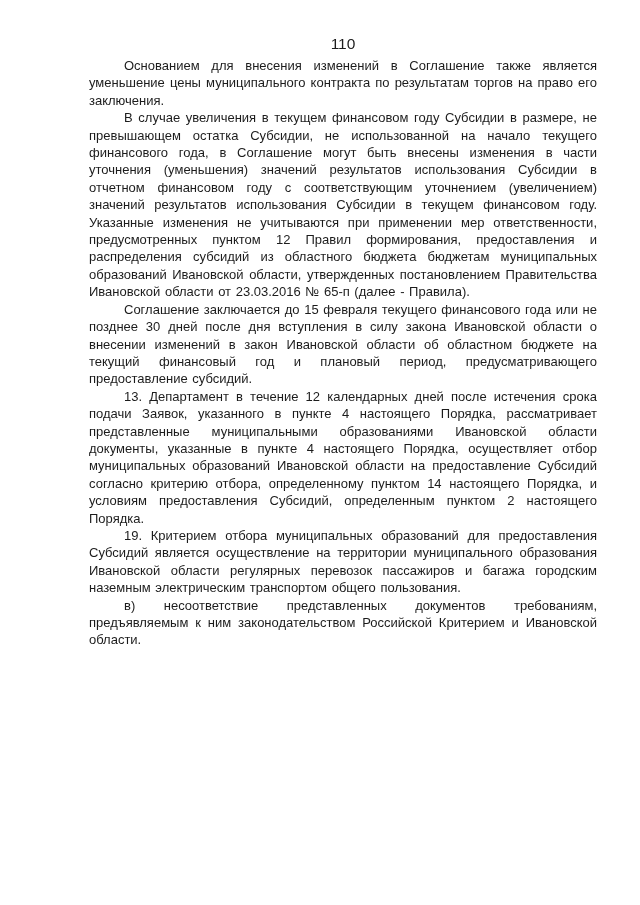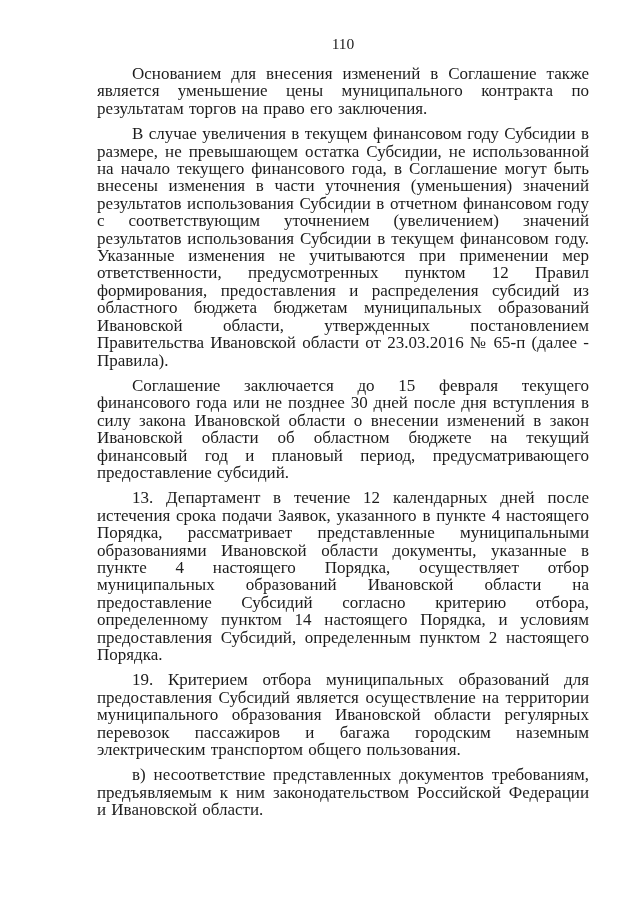--- a/index.html
+++ b/index.html
@@ -6,55 +6,55 @@
     margin: 0;
     padding: 0;
     background: #ffffff;
   }
   .page {
     position: relative;
     width: 618px;
     height: 905px;
     background: #ffffff;
     overflow: hidden;
-    font-family: Liberation Serif, serif;
+    font-family: Liberation Sans, sans-serif;
     color: #1c1c1c;
   }
   .page-number {
     position: absolute;
     top: 35px;
     left: 89px;
     width: 508px;
     text-align: center;
     font-size: 15.5px;
     line-height: 17px;
   }
   .content {
     position: absolute;
     top: 57px;
     left: 89px;
     width: 508px;
   }
   .content p {
-    margin: 8px;
+    margin: 0;
     padding: 0;
-    font-size: 17px;
+    font-size: 13px;
     line-height: 17.4px;
     text-align: justify;
     text-indent: 35px;
     word-spacing: 1px;
   }
 </style>
 </head>
 <body>
 
 <div class="page">
   <div class="page-number">110</div>
 
   <div class="content">
     <p>Основанием для внесения изменений в Соглашение также является уменьшение цены муниципального контракта по результатам торгов на право его заключения.</p>
     <p>В случае увеличения в текущем финансовом году Субсидии в размере, не превышающем остатка Субсидии, не использованной на начало текущего финансового года, в Соглашение могут быть внесены изменения в части уточнения (уменьшения) значений результатов использования Субсидии в отчетном финансовом году с соответствующим уточнением (увеличением) значений результатов использования Субсидии в текущем финансовом году. Указанные изменения не учитываются при применении мер ответственности, предусмотренных пунктом 12 Правил формирования, предоставления и распределения субсидий из областного бюджета бюджетам муниципальных образований Ивановской области, утвержденных постановлением Правительства Ивановской области от 23.03.2016 № 65-п (далее - Правила).</p>
     <p>Соглашение заключается до 15 февраля текущего финансового года или не позднее 30 дней после дня вступления в силу закона Ивановской области о внесении изменений в закон Ивановской области об областном бюджете на текущий финансовый год и плановый период, предусматривающего предоставление субсидий.</p>
     <p>13. Департамент в течение 12 календарных дней после истечения срока подачи Заявок, указанного в пункте 4 настоящего Порядка, рассматривает представленные муниципальными образованиями Ивановской области документы, указанные в пункте 4 настоящего Порядка, осуществляет отбор муниципальных образований Ивановской области на предоставление Субсидий согласно критерию отбора, определенному пунктом 14 настоящего Порядка, и условиям предоставления Субсидий, определенным пунктом 2 настоящего Порядка.</p>
     <p>19. Критерием отбора муниципальных образований для предоставления Субсидий является осуществление на территории муниципального образования Ивановской области регулярных перевозок пассажиров и багажа городским наземным электрическим транспортом общего пользования.</p>
-    <p>в) несоответствие представленных документов требованиям, предъявляемым к ним законодательством Российской Федерации и Ивановской области.</p>
+    <p>в) несоответствие представленных документов требованиям, предъявляемым к ним законодательством Российской Критерием и Ивановской области.</p>
   </div>
 </div>
 
 </body></html>

